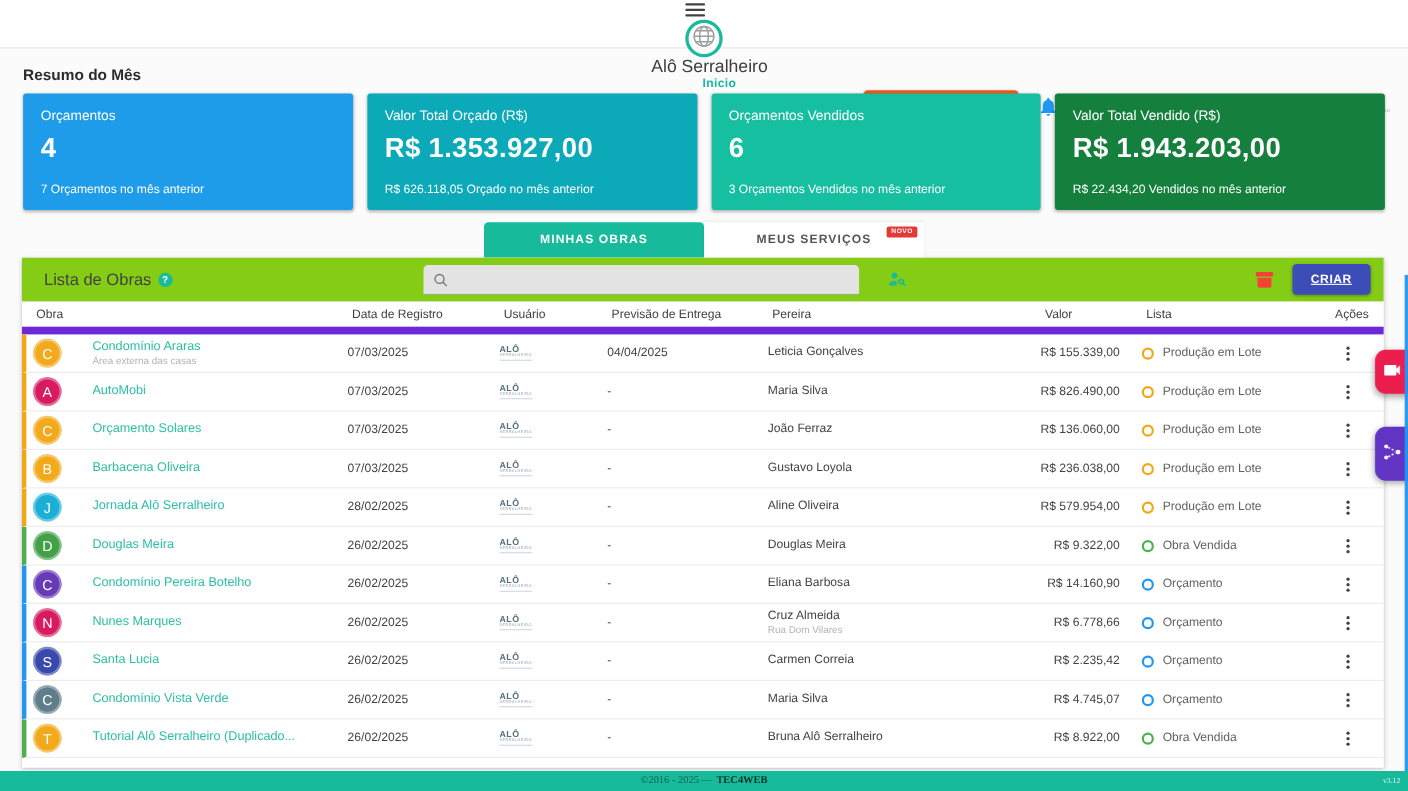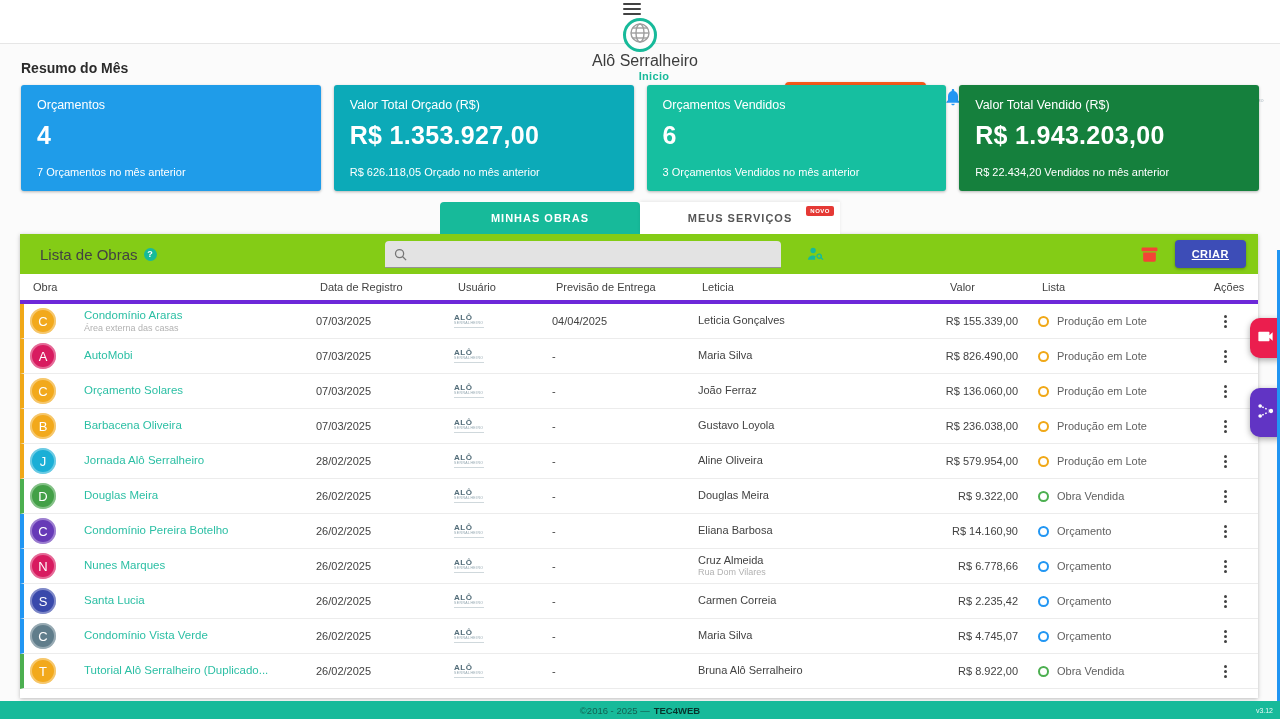--- a/index.html
+++ b/index.html
@@ -50,21 +50,21 @@
     font-weight:bold; display:flex; align-items:center; justify-content:center; margin-left:6px; cursor:pointer; }
   .search-box { position:absolute; left:365px; width:396px; height:27px; top:7px; background:#e3e3e3;
     border-bottom:1px solid #949494; border-radius:4px 4px 0 0; display:flex; align-items:center; }
   .search-box input { flex:1; border:none; background:transparent; outline:none; font-family:inherit; font-size:12px; color:#333; }
   .person-search { position:absolute; left:786px; top:11px; cursor:pointer; }
   .toolbar-right { margin-left:auto; display:flex; align-items:center; gap:16px; }
   .create-btn { background:#3d4db7; color:#fff; border:none; font-family:inherit; font-size:11px; font-weight:bold;
     letter-spacing:.5px; padding:8px 17px; border-radius:4px; cursor:pointer; box-shadow:0 1px 3px rgba(0,0,0,.3);text-decoration:underline; }
 
   .thead { display:grid; grid-template-columns:280px 136px 96px 146px 240px 112px 166px 58px;
-    height:30px; align-items:center; font-size:11px; color:#424242; border-bottom:4px solid #6d28d9; padding-left:4px; }
+    height:30px; align-items:center; font-size:11px; color:#424242; border-bottom:7px solid #6d28d9; padding-left:4px; }
   .thead .h-obra { padding-left:9px; }
   .thead .h-pad16 { padding-left:16px; }
   .thead .h-pad18 { padding-left:18px; }
   .thead .h-pad20 { padding-left:20px; }
   .thead .h-valor { padding-left:28px; }
   .thead .h-status { padding-left:8px; }
   .thead .h-acoes { text-align:center; }
 
   .row { display:grid; grid-template-columns:60px 216px 136px 96px 146px 240px 112px 166px 58px;
     height:35px; align-items:center; border-bottom:1px solid #ececec; border-left:4px solid transparent; }
@@ -87,21 +87,21 @@
 
   
   .fab { position:fixed; right:-10px; width:40px; display:flex; align-items:center; padding-left:6px;
     border-radius:10px; box-shadow:0 2px 6px rgba(0,0,0,.35); cursor:pointer; border:none; }
   .fab-video { top:318px; height:40px; background:#eb1e4e; }
   .fab-flow { top:388px; height:49px; background:#6134c4; }
   .scroll-sliver { position:fixed; right:0; top:250px; width:3px; height:451px; background:#2196f3; }
 
   
   .app-footer { position:fixed; left:0; right:0; bottom:0; height:18px; background:#17ba9a;
-    display:flex; align-items:center; justify-content:center; font-size:9.5px; }
+    display:flex; align-items:center; justify-content:center; font-size:9.5px;font-family:Liberation Serif, serif; }
   .copy-prefix { color:#136152; margin-right:4px; }
   .copy-brand { color:#07342c; font-weight:bold; }
   .version { position:absolute; right:7px; font-size:7px; color:rgba(255,255,255,.9); }
 </style>
 </head>
 <body>
 
 <header class="app-header">
   <div class="hamburger">
       <span></span>
@@ -208,21 +208,21 @@
       </span>
       <button class="create-btn">CRIAR</button>
     </div>
   </div>
 
   <div class="thead" id="thead">
       <div class="h-obra">Obra</div>
       <div class="h-pad16">Data de Registro</div>
       <div class="h-pad18">Usuário</div>
       <div class="h-pad20">Previsão de Entrega</div>
-      <div class="h-pad20">Leticia</div>
+      <div class="h-pad20">Pereira</div>
       <div class="h-valor">Valor</div>
       <div class="h-status">Lista</div>
       <div class="h-acoes">Ações</div>
     </div>
   <div id="tbody">
       <div class="row" style="border-left-color: rgb(240, 168, 23);">
         <div>
           <div class="avatar" style="background: rgb(242, 169, 28);">C</div>
         </div>
         <div class="obra-cell">

